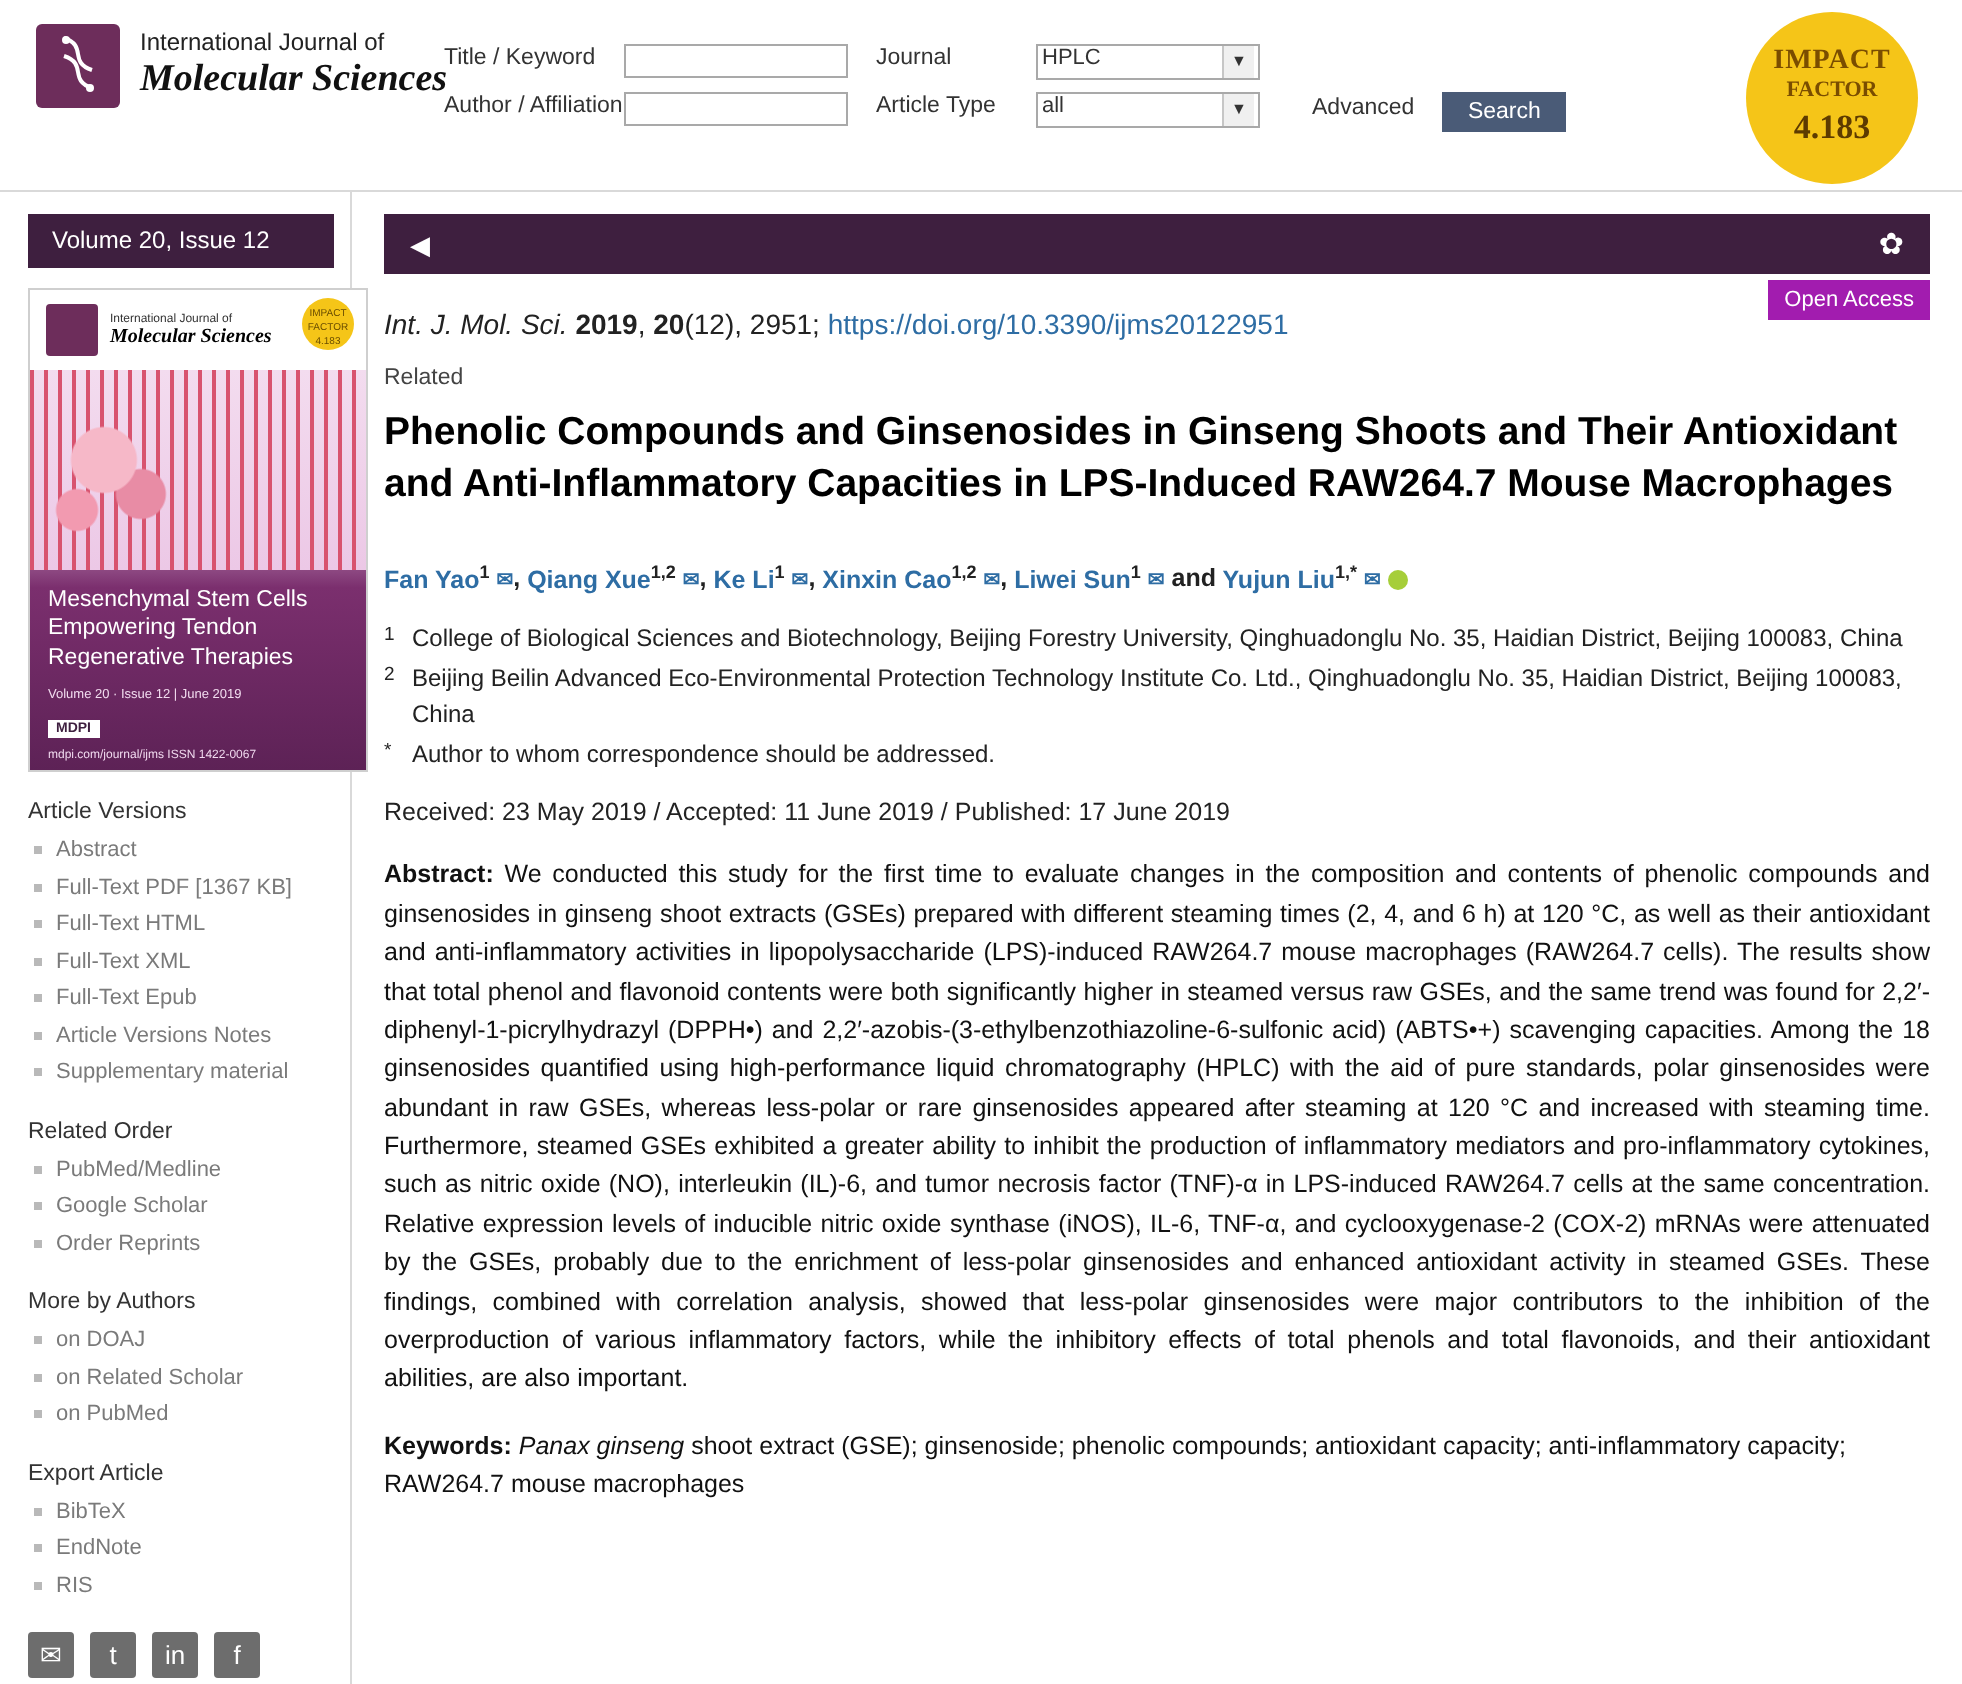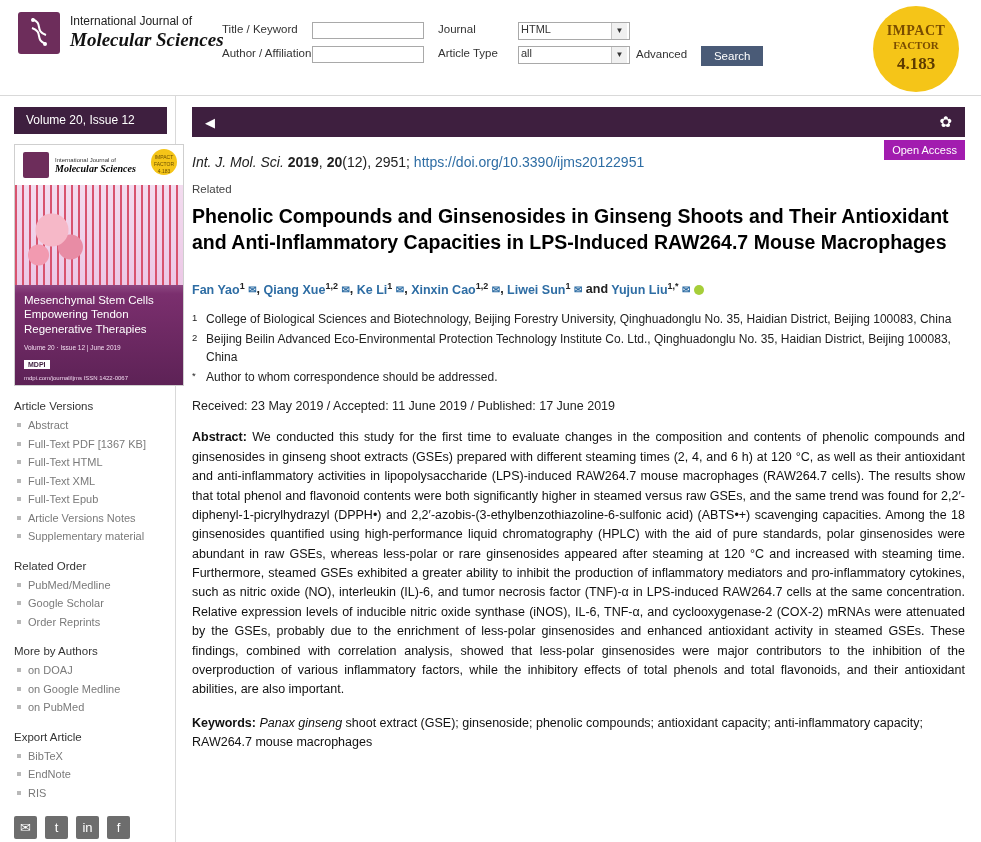--- a/index.html
+++ b/index.html
@@ -104,21 +104,21 @@
     width: 15px;
     height: 16px;
     background: #f0f0f0;
     border-left: 1px solid #c6c6c6;
     text-align: center;
     font-size: 8px;
     line-height: 16px;
     color: #333;
   }
   .adv {
-    margin-left: 6px;
+    margin-left: 26px;
     font-size: 11.5px;
     color: #333;
     padding-top: 2px;
   }
   .search-btn {
     margin-left: 14px;
     background: #4a5b77;
     color: #fff;
     border: none;
     font-size: 11.5px;
@@ -372,21 +372,21 @@
       <div class="logo-text-2">Molecular Sciences</div>
     </div>
   </div>
 
   <div class="search-area">
     <div class="search-row">
       <div class="lbl">Title / Keyword</div>
       <input class="txtfield" type="text" value="" style="">
       <div class="lbl2">Journal</div>
       <div class="selfield">
-        <span>HTML</span>
+        <span>HPLC</span>
         <span class="caret">▼</span>
       </div>
     </div>
     <div class="search-row">
       <div class="lbl">
         <span>Author / Affiliation</span>
       </div>
       <input class="txtfield" type="text" value="" style="">
       <div class="lbl2">Article Type</div>
       <div class="selfield">
@@ -446,21 +446,21 @@
     <div class="side-sec">
       <h4>Related Order</h4>
       <div class="side-link">PubMed/Medline</div>
       <div class="side-link">Google Scholar</div>
       <div class="side-link">Order Reprints</div>
     </div>
 
     <div class="side-sec">
       <h4>More by Authors</h4>
       <div class="side-link">on DOAJ</div>
-      <div class="side-link">on Google Medline</div>
+      <div class="side-link">on Related Scholar</div>
       <div class="side-link">on PubMed</div>
     </div>
 
     <div class="side-sec">
       <h4>Export Article</h4>
       <div class="side-link">BibTeX</div>
       <div class="side-link">EndNote</div>
       <div class="side-link">RIS</div>
     </div>
 

